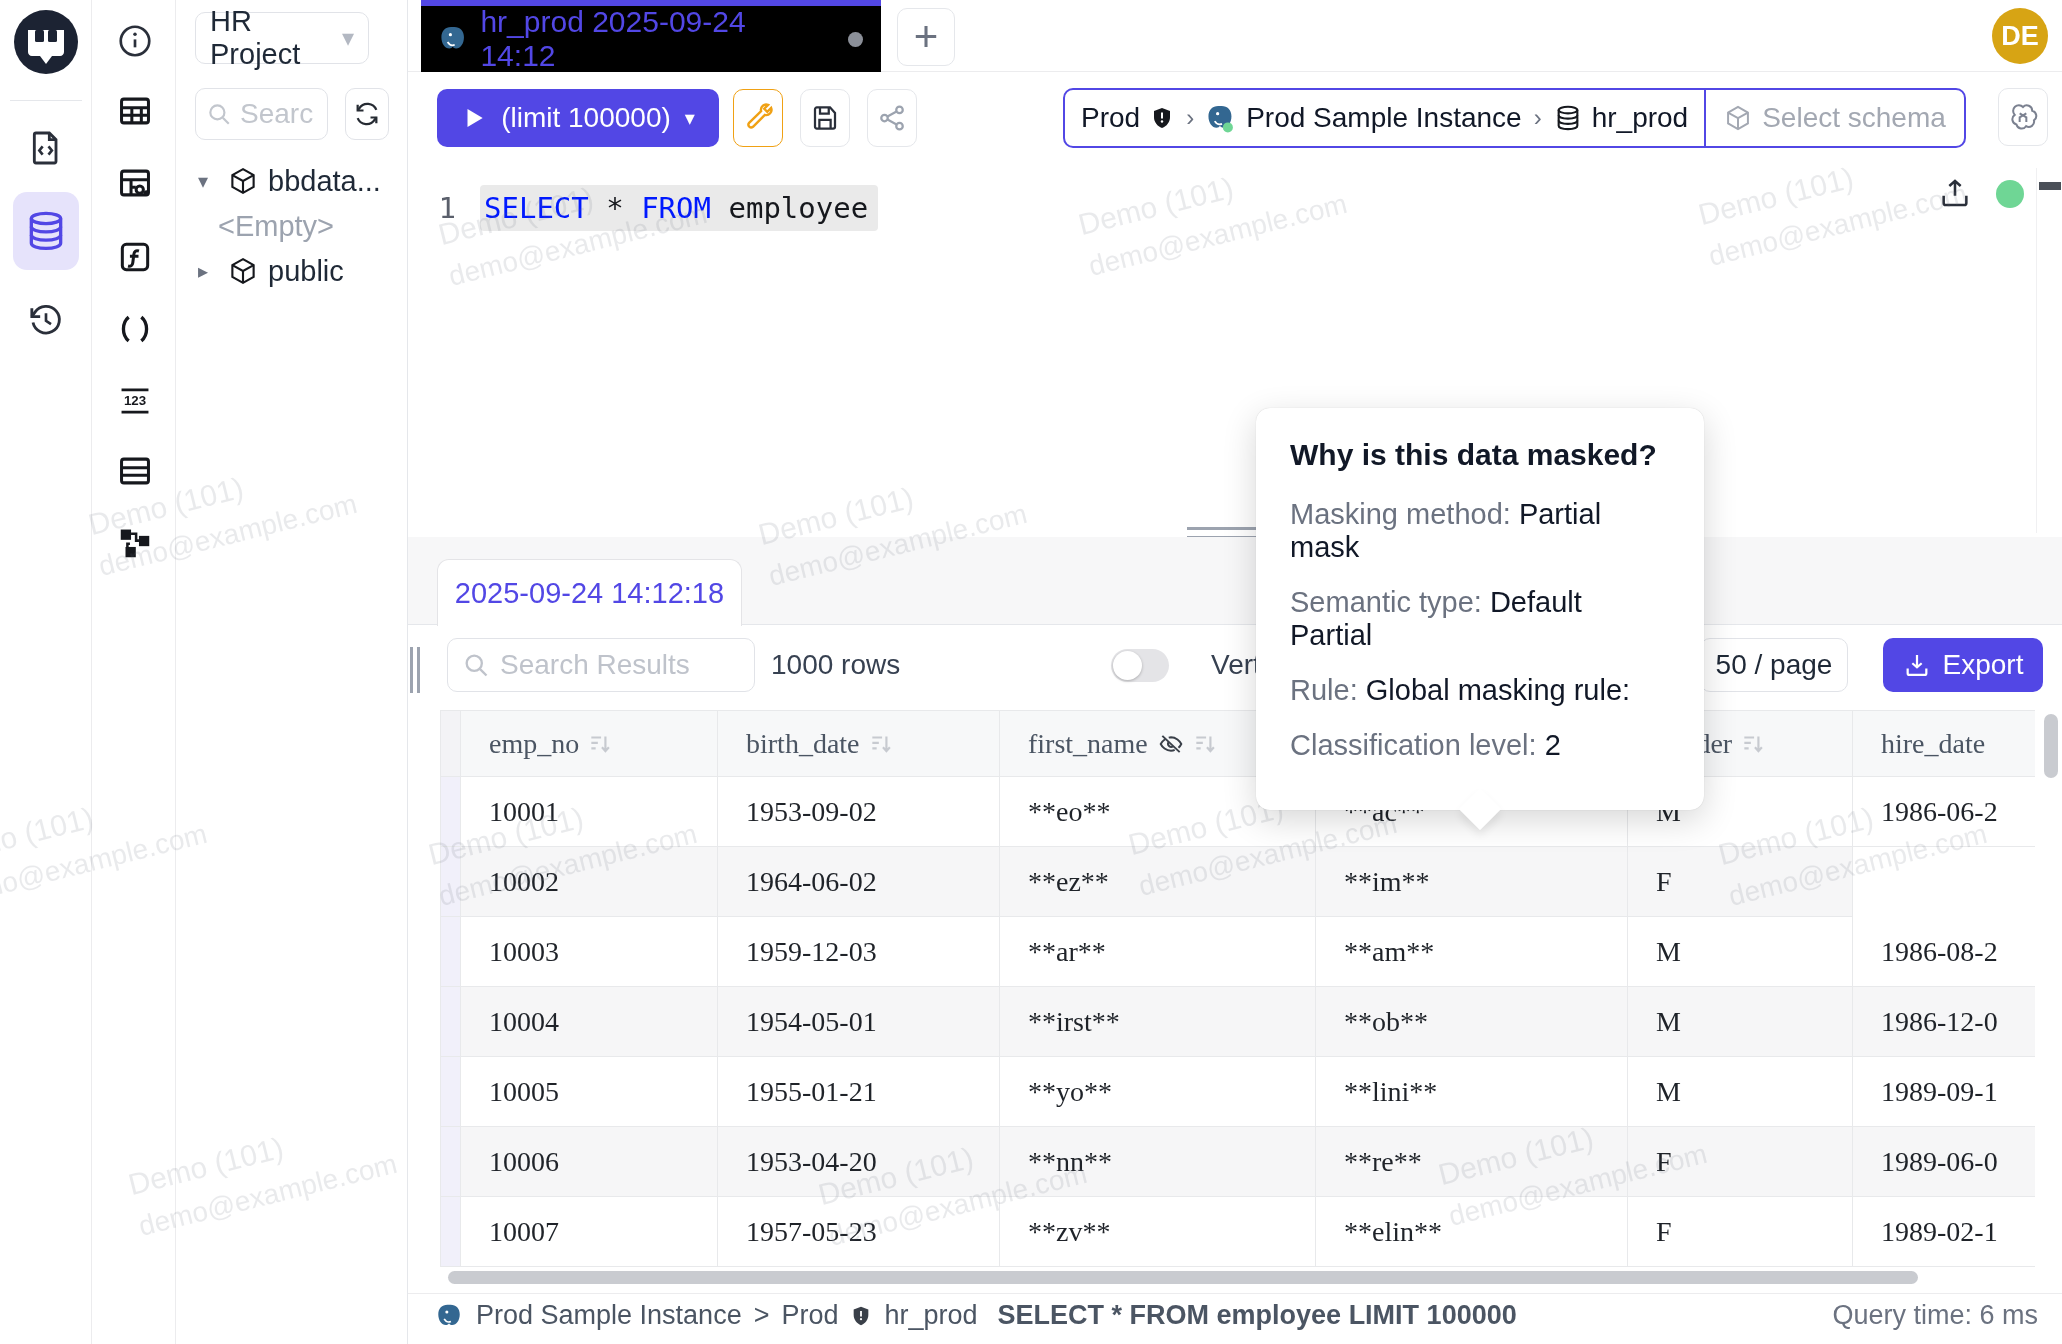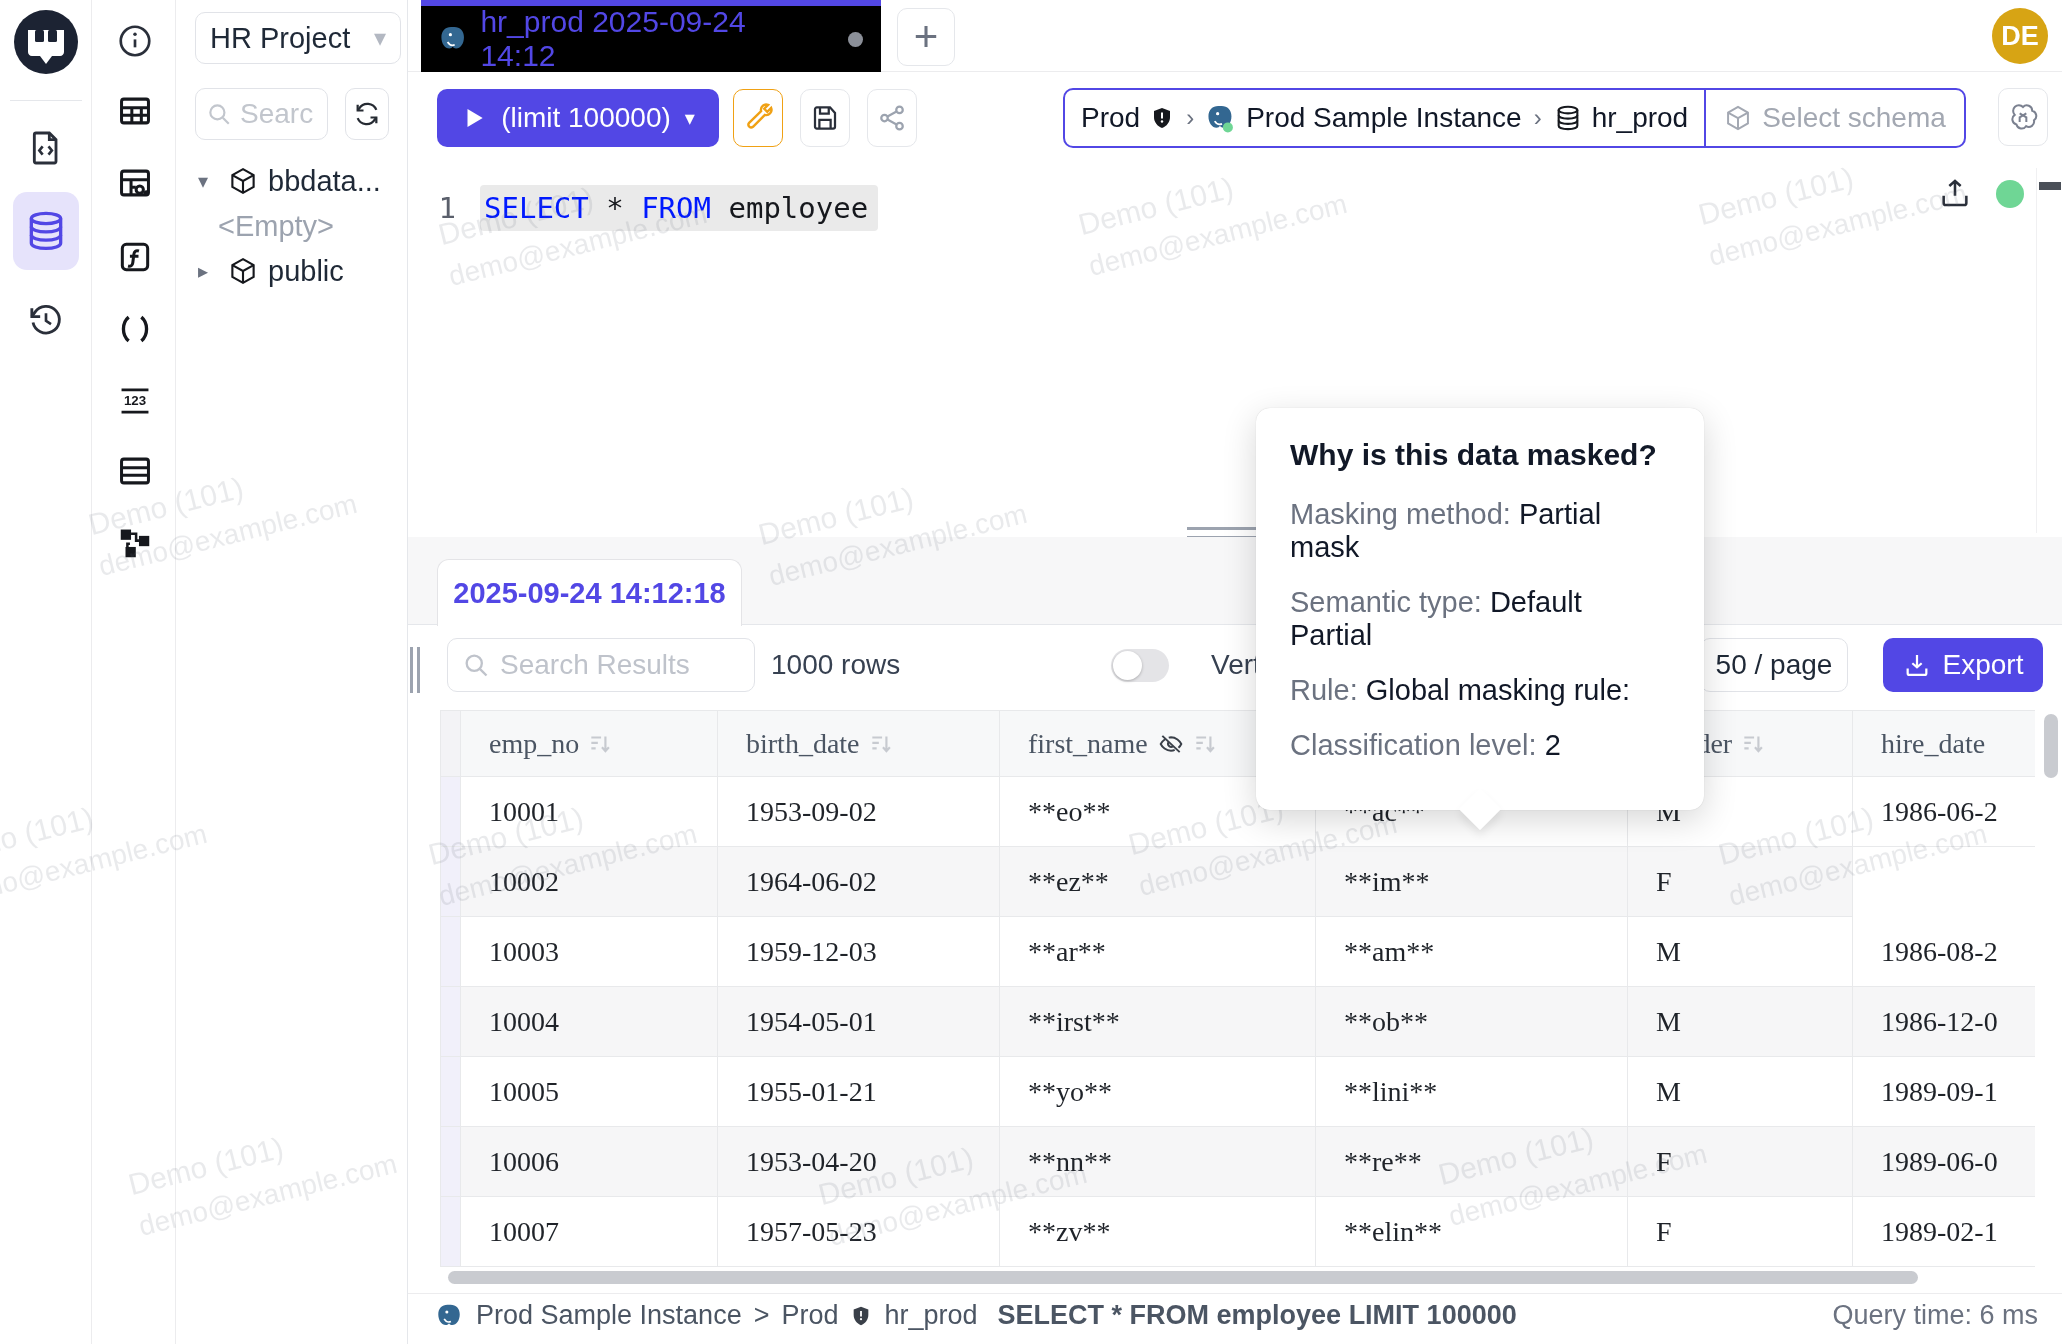--- a/index.html
+++ b/index.html
@@ -35,21 +35,21 @@
     border-right:1px solid #ececee; background:#fff; z-index:2; }
   .rail2 .micon { position:absolute; left:24px; width:38px; height:38px; color:#16181d; }
   .micon.info { top:22px; color:#2a2f3a; }
   .micon.m0 { top:92px; } .micon.m1 { top:164px; } .micon.m2 { top:238px; }
   .micon.m3 { top:310px; } .micon.m4 { top:382px; } .micon.m5 { top:452px; }
   .micon.m6 { top:524px; }
 
   
   .sidebar { position:absolute; left:176px; top:0; width:232px; height:1344px;
     border-right:1px solid #e5e7eb; background:#fff; z-index:2; }
-  .project-select { position:absolute; left:19px; top:12px; width:206px; height:52px;
+  .project-select { position:absolute; left:19px; top:12px; width:174px; height:52px;
     border:1px solid #e1e3e8; border-radius:10px; display:flex; align-items:center;
     padding:0 14px; gap:8px; font-size:29px; color:#1f2937; background:#fff; }
   .project-select .chev { margin-left:auto; color:#b3b8c2; font-size:24px; }
   .side-search { position:absolute; left:19px; top:88px; width:133px; height:52px;
     border:1px solid #e1e3e8; border-radius:10px; display:flex; align-items:center;
     padding:0 10px; gap:8px; color:#c2c6cd; font-size:28px; overflow:hidden; white-space:nowrap; }
   .refresh-btn { position:absolute; left:169px; top:88px; width:44px; height:52px;
     border:1px solid #e1e3e8; border-radius:10px; display:flex; align-items:center;
     justify-content:center; color:#262b33; background:#fff; }
   .tree { position:absolute; left:0; top:158px; width:232px; font-size:29px; }
@@ -106,21 +106,21 @@
   .ed-dot { position:absolute; right:38px; top:12px; width:28px; height:28px; border-radius:50%; background:#6fd695; }
   .minimap { position:absolute; right:0; top:0; width:26px; height:365px; border-left:1px solid #f0f0f2; }
   .minimap .mline { position:absolute; left:2px; top:14px; width:22px; height:8px; background:#4a4f58; }
 
   
   .results { position:absolute; left:0; top:533px; width:1654px; height:769px; background:#fff; }
   .drag-h { position:absolute; left:779px; top:-6px; width:120px; height:12px; display:flex;
     flex-direction:column; justify-content:space-between; }
   .drag-h i { height:3px; background:#9ca3af; display:block; }
   .res-tabstrip { position:absolute; left:0; top:4px; width:1654px; height:88px;
-    background:#f7f7f8; border-bottom:1px solid #e5e7eb;font-weight:bold; }
+    background:#f7f7f8; border-bottom:1px solid #e5e7eb; }
   .res-tab { position:absolute; left:29px; top:22px; width:305px; height:67px; background:#fff;
     border:1px solid #e4e4e7; border-bottom:none; border-radius:12px 12px 0 0;
     color:#5247e5; font-size:29px; display:flex; align-items:center; justify-content:center; }
   .res-toolbar { position:absolute; left:0; top:92px; width:1654px; height:80px; }
   .v-handle { position:absolute; left:2px; top:22px; height:46px; width:12px;
     display:flex; gap:4px; }
   .v-handle i { width:3px; height:100%; background:#9ca3af; }
   .res-search { position:absolute; left:39px; top:13px; width:308px; height:54px;
     border:1px solid #e1e3e8; border-radius:10px; display:flex; align-items:center;
     gap:10px; padding:0 14px; color:#bfc3cb; font-size:28px; }

